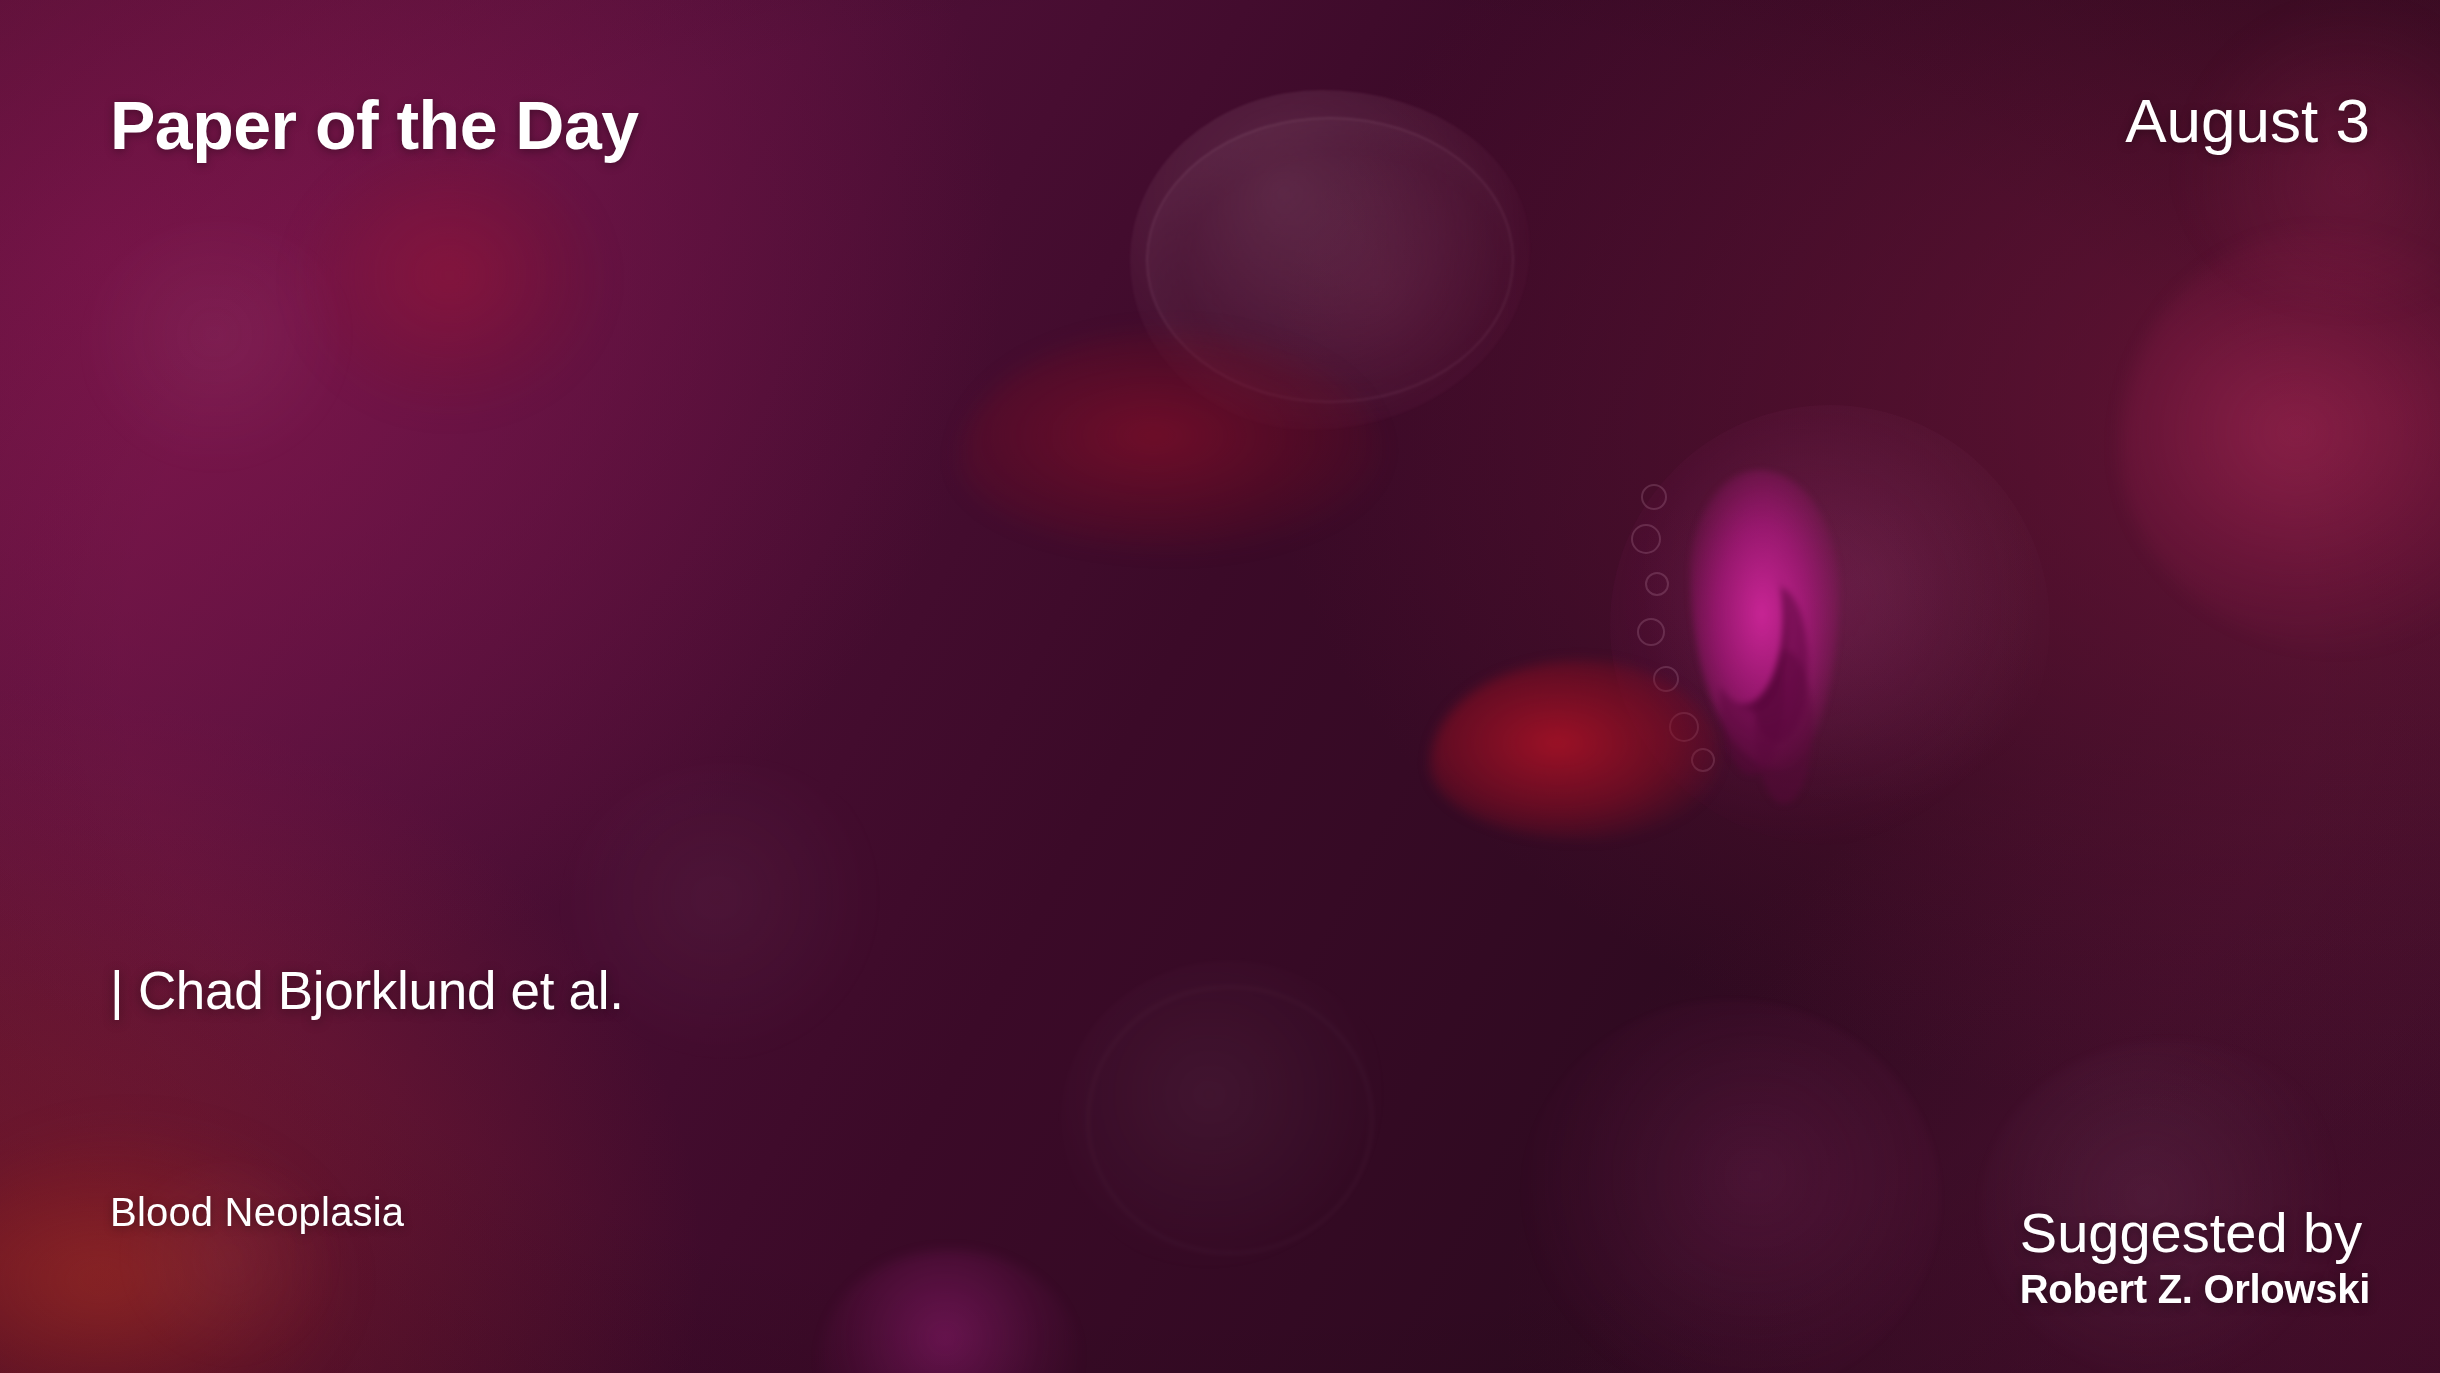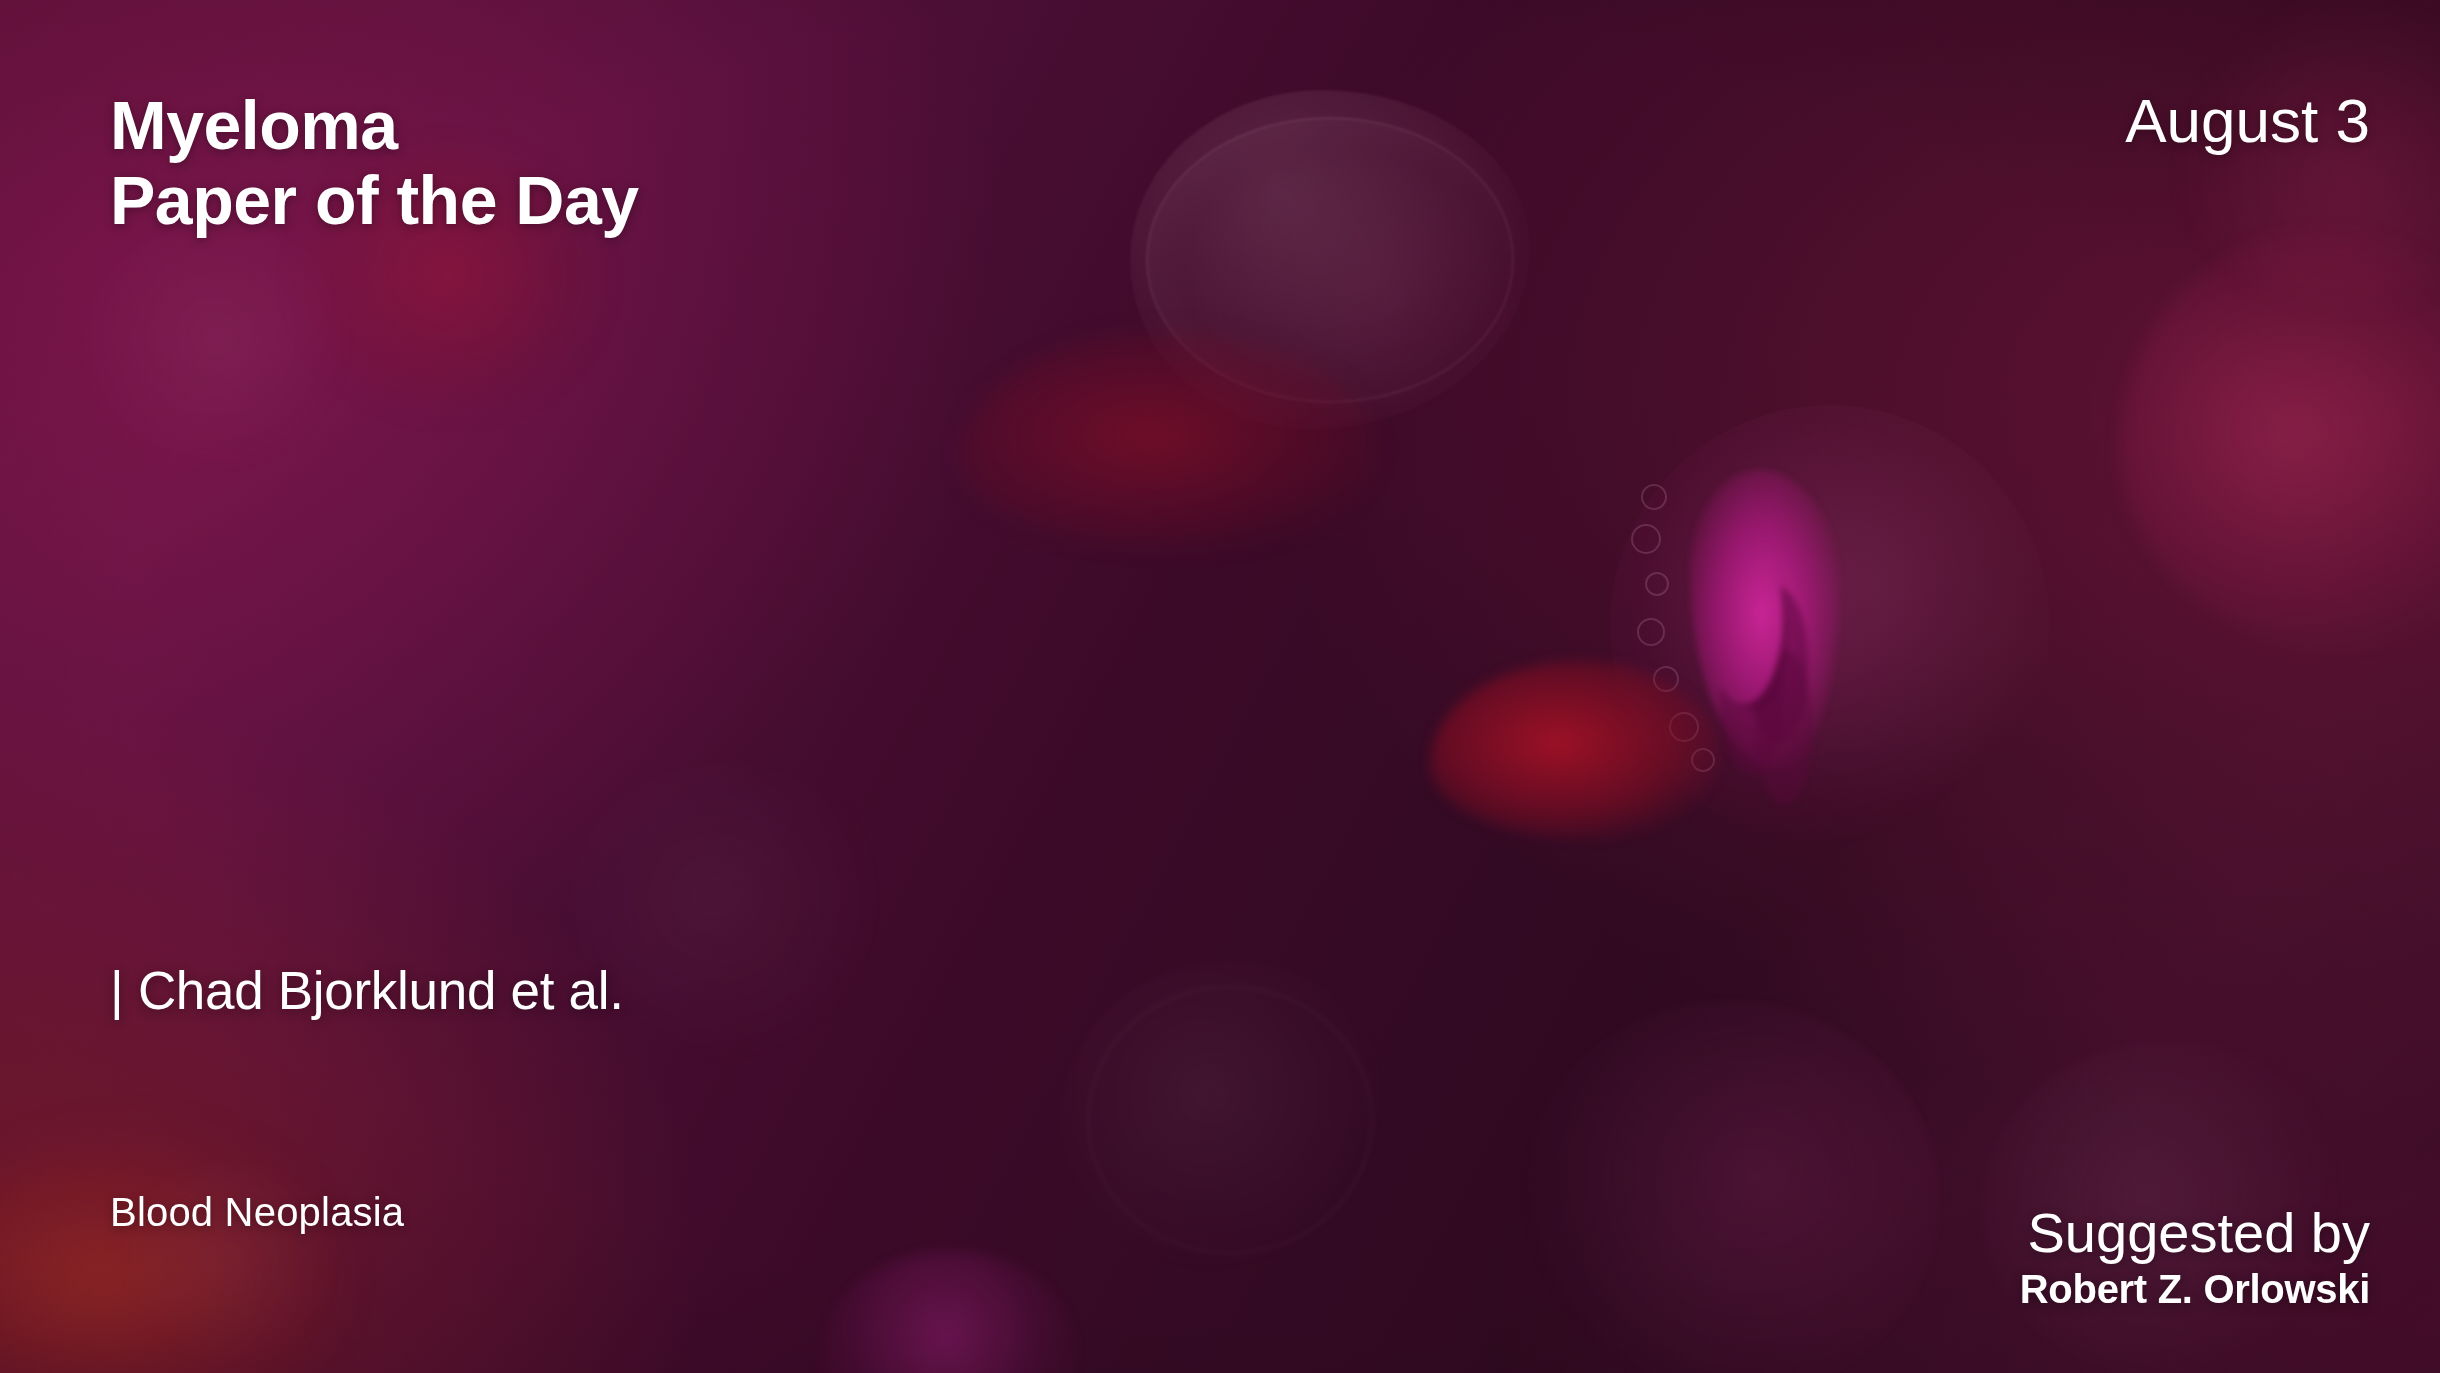--- a/index.html
+++ b/index.html
@@ -229,21 +229,21 @@
     color:#ffffff;
     font-size:40px;
     font-weight:300;
     letter-spacing:0.2px;
     text-shadow:0 2px 10px rgba(0,0,0,0.35);
   }
 
   .suggested {
     position:absolute;
     right:70px; bottom:60px;
-    text-align:right;
+    text-align:left;
   }
   .suggested-label {
     display:block;
     color:#ffffff;
     font-size:56px;
     font-weight:300;
     line-height:1.16;
     white-space:nowrap;
     text-shadow:0 2px 10px rgba(0,0,0,0.35);
   }
@@ -289,21 +289,20 @@
     <div class="cell cell-e"></div>
     <div class="cell cell-red4"></div>
     <div class="cell cell-i"></div>
     <div class="vignette"></div>
   </div>
 
   <div class="content">
 
     <div class="header-row">
       <div class="brand-title">
-        <span class="line">Myeloma</span>
         <span class="line">Paper of the Day</span>
       </div>
       <div class="date">August 3</div>
     </div>
 
 
     <div class="authors">| Chad Bjorklund et al.</div>
 
     <div class="journal">Blood Neoplasia</div>
 

